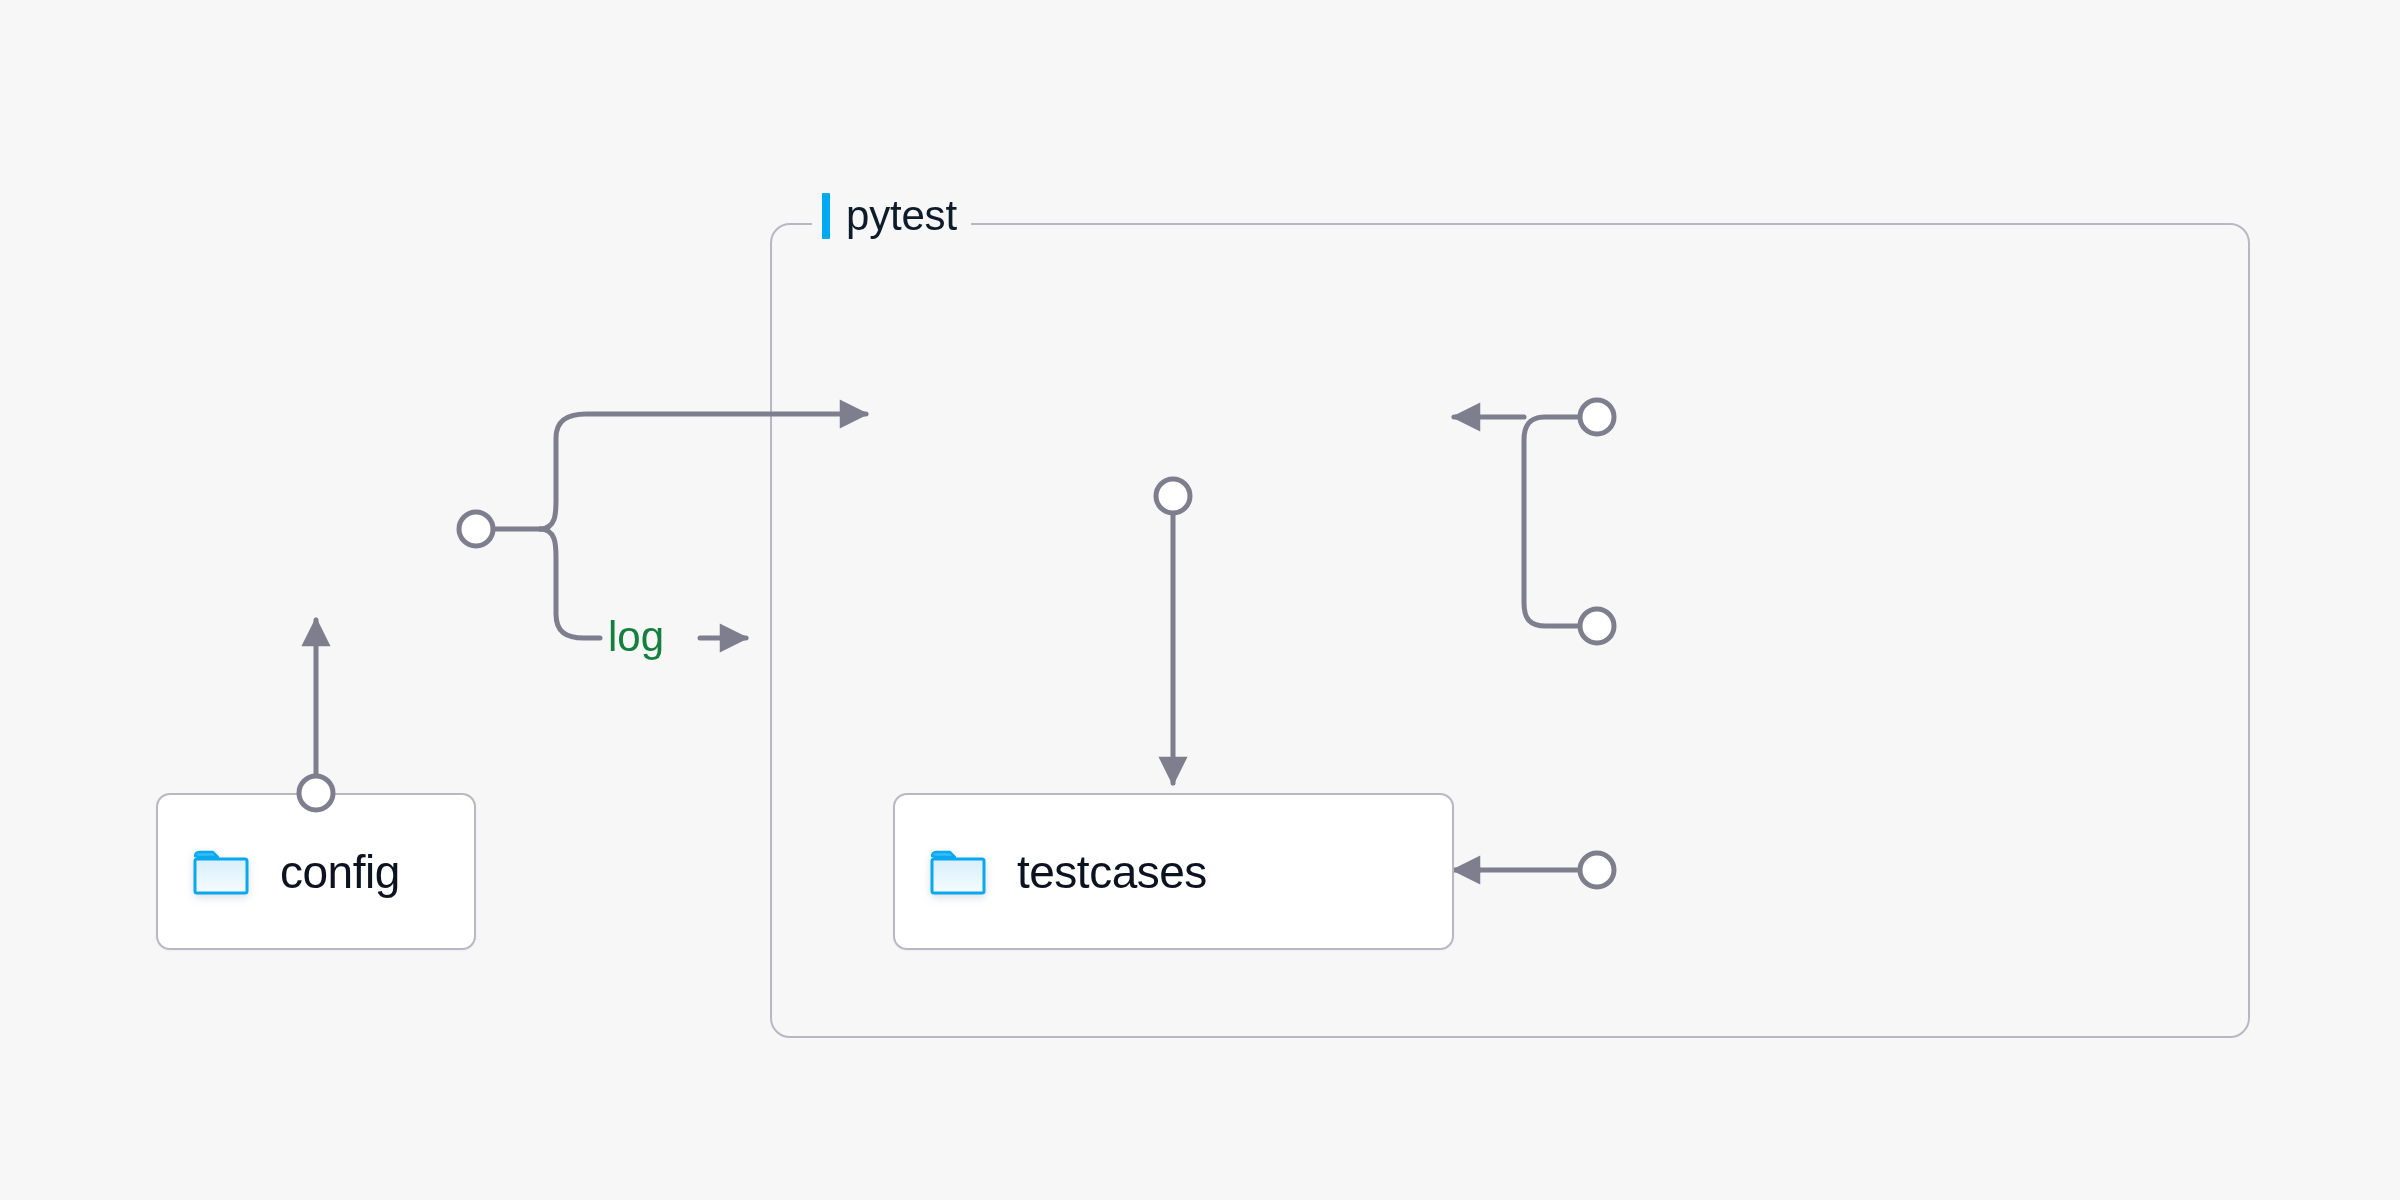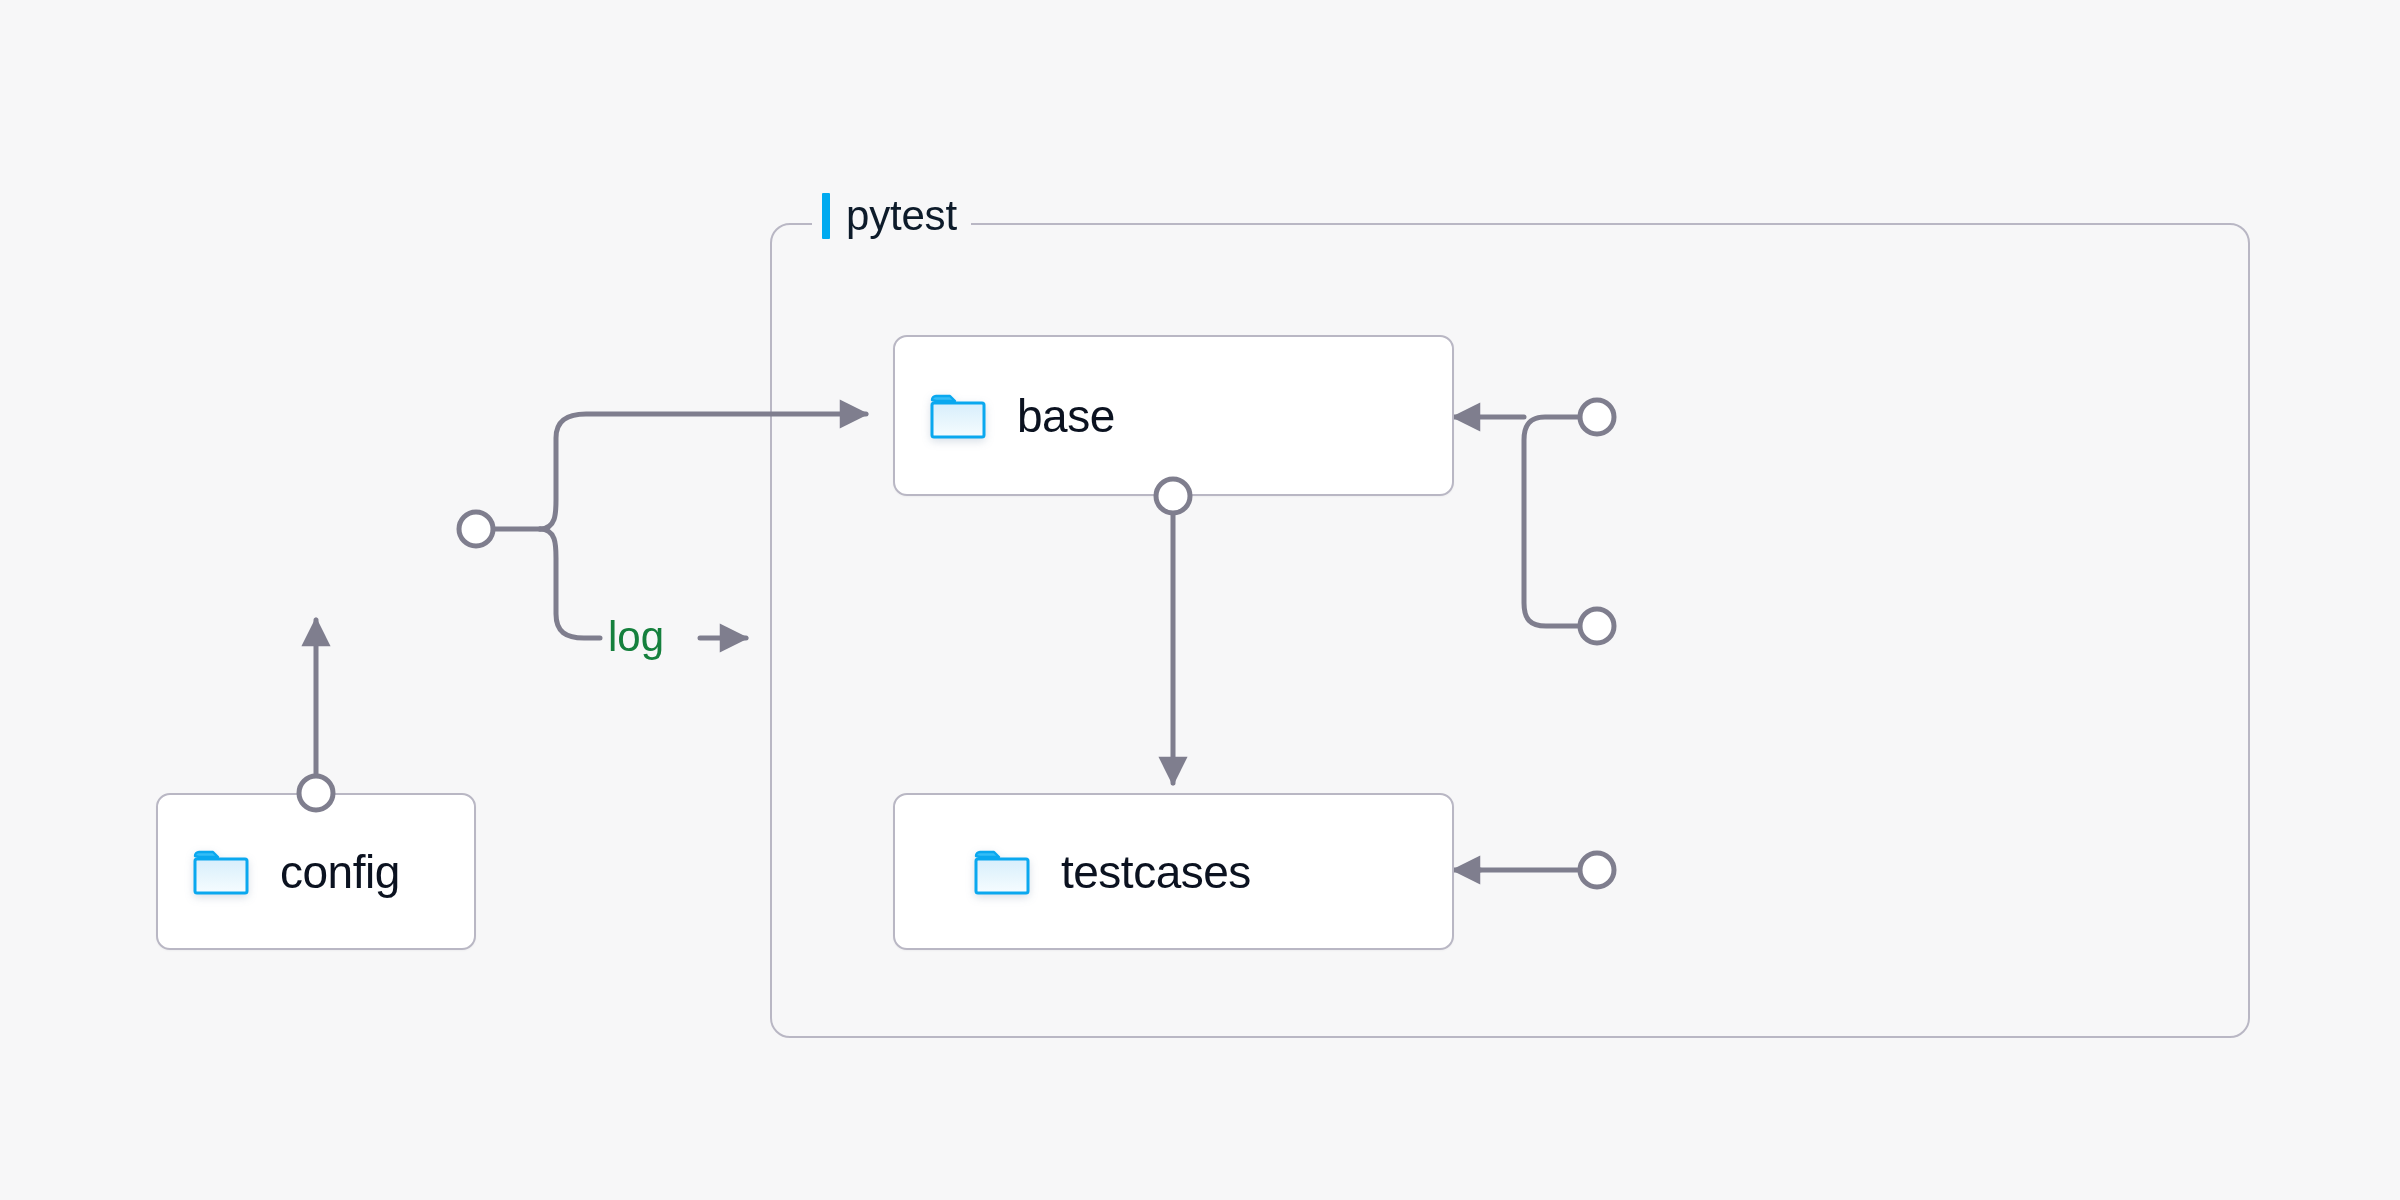--- a/index.html
+++ b/index.html
@@ -175,31 +175,22 @@
   <div class="node" style="left:156px; top:785px; width:320px; height:157px;">
     <div class="node-inner">
       <svg class="folder-icon" viewBox="0 0 58 48">
         <path d="M3 8 a4 4 0 0 1 4-4 h14 l5 5 h-19 z" fill="#35bdf6" stroke="#0aa8ef" stroke-width="2.4" stroke-linejoin="round"></path>
         <rect x="3" y="11" width="52" height="34" rx="2" fill="url(#folderGrad)" stroke="#0aa8ef" stroke-width="3"></rect>
       </svg>
       <span class="node-label">config</span>
     </div>
   </div>
 
-  <div class="node" style="left:893px; top:327px; width:561px; height:161px;">
-    <div class="node-inner">
-      <svg class="folder-icon" viewBox="0 0 58 48">
-        <path d="M3 8 a4 4 0 0 1 4-4 h14 l5 5 h-19 z" fill="#35bdf6" stroke="#0aa8ef" stroke-width="2.4" stroke-linejoin="round"></path>
-        <rect x="3" y="11" width="52" height="34" rx="2" fill="url(#folderGrad)" stroke="#0aa8ef" stroke-width="3"></rect>
-      </svg>
-      <span class="node-label">base</span>
-    </div>
-  </div>
-
-  <div class="node" style="left:893px; top:785px; width:561px; height:157px;padding-left:44px;">
+
+  <div class="node" style="left:893px; top:785px; width:561px; height:157px;">
     <div class="node-inner">
       <svg class="folder-icon" viewBox="0 0 58 48">
         <path d="M3 8 a4 4 0 0 1 4-4 h14 l5 5 h-19 z" fill="#35bdf6" stroke="#0aa8ef" stroke-width="2.4" stroke-linejoin="round"></path>
         <rect x="3" y="11" width="52" height="34" rx="2" fill="url(#folderGrad)" stroke="#0aa8ef" stroke-width="3"></rect>
       </svg>
       <span class="node-label">testcases</span>
     </div>
   </div>
 
 

